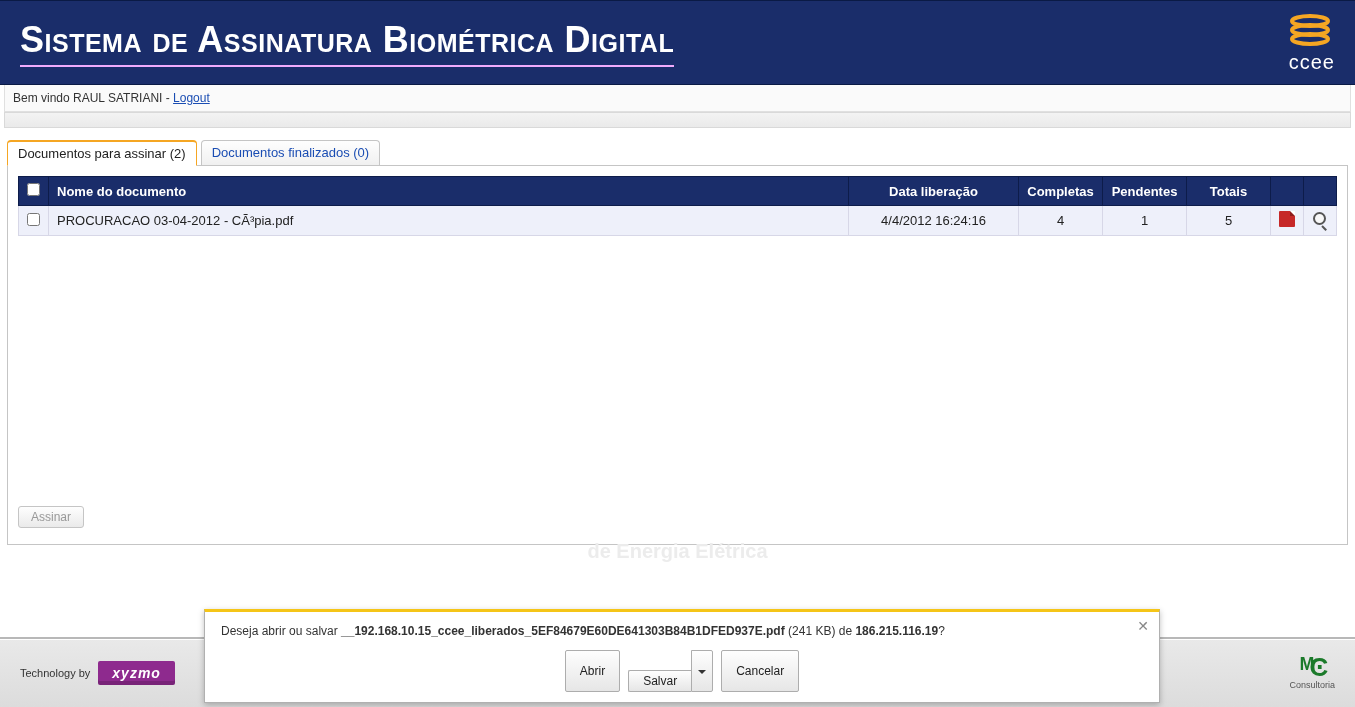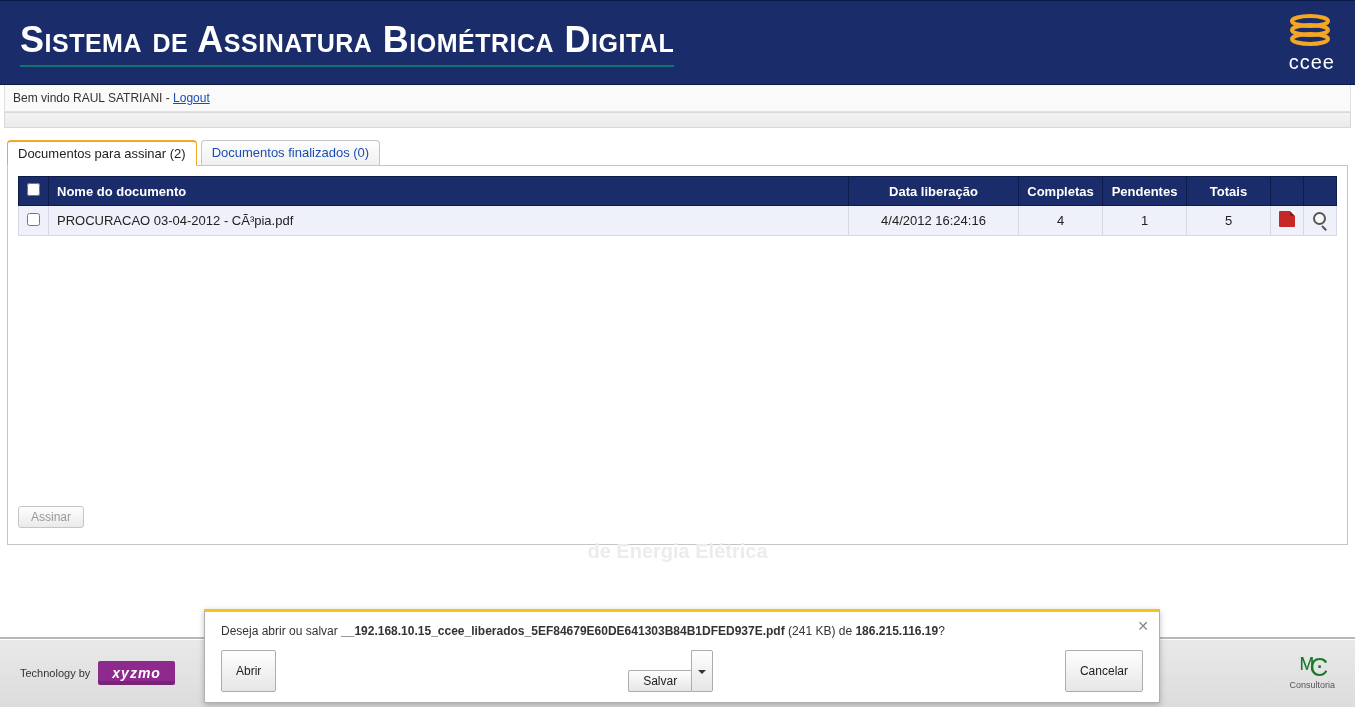--- a/index.html
+++ b/index.html
@@ -23,21 +23,21 @@
     border-top: 1px solid #0a1a45;
     border-bottom: 1px solid #0a1a45;
   }
   .header-title {
     font-family: "Trebuchet MS", Arial, sans-serif;
     color: #fff;
     font-size: 36px;
     font-weight: bold;
     font-variant: small-caps;
     letter-spacing: 0.5px;
-    border-bottom: 2px solid #0f766e;
+    border-bottom: 2px solid #f0abfc;
     padding-bottom: 4px;
   }
   .logo {
     display: flex;
     flex-direction: column;
     gap: 2px;
   }
   .logo-icon svg { display:block; }
   .logo-text {
     color: #fff;
@@ -172,37 +172,37 @@
     justify-content:space-between;
   }
   .tech-by { display:flex; align-items:center; gap:8px; font-size:11px; color:#333; }
   .xyzmo {
     background:#8e2a8e; color:#fff; font-style:italic;
     padding:4px 14px; border-radius:2px; font-size:14px;
     font-weight:bold; letter-spacing:1px;
     box-shadow: inset 0 -4px 0 rgba(0,0,0,.15);
   }
   .mc-logo { display:flex; flex-direction:column; align-items:center; font-size:9px; color:#555; }
-  .mc-logo .glyph { color:#1b7a2a; font-size:26px; font-weight:normal; line-height:0.9; letter-spacing:-4px; }
+  .mc-logo .glyph { color:#1b7a2a; font-size:26px; font-weight:bold; line-height:0.9; letter-spacing:-4px; }
 
   .download-bar {
     position:absolute; bottom:4px; left:204px;
     width:956px;
     background:#fff; border:1px solid #b0b0b0;
     border-top:3px solid #f5c518;
     box-shadow:0 2px 6px rgba(0,0,0,.25);
     padding:12px 16px 10px 16px;
     font-size:12px; color:#333;
   }
   .download-bar .close {
     position:absolute; top:6px; right:10px;
     color:#888; cursor:pointer; font-size:14px;
   }
   .download-bar .actions {
-    display:flex; gap:0; justify-content:space-between; margin-top:12px;
+    display:flex; gap:8px; justify-content:center; margin-top:12px;
   }
   .dl-btn {
     padding:3px 14px; font-size:12px;
     background:linear-gradient(#fefefe,#e6e6e6);
     border:1px solid #adadad; border-radius:2px;
     cursor:pointer; color:#222;
   }
   .dl-split { display:flex; }
   .dl-split .dl-btn:first-child { border-radius:2px 0 0 2px; border-right:none;margin-top:20px; }
   .dl-split .caret {

